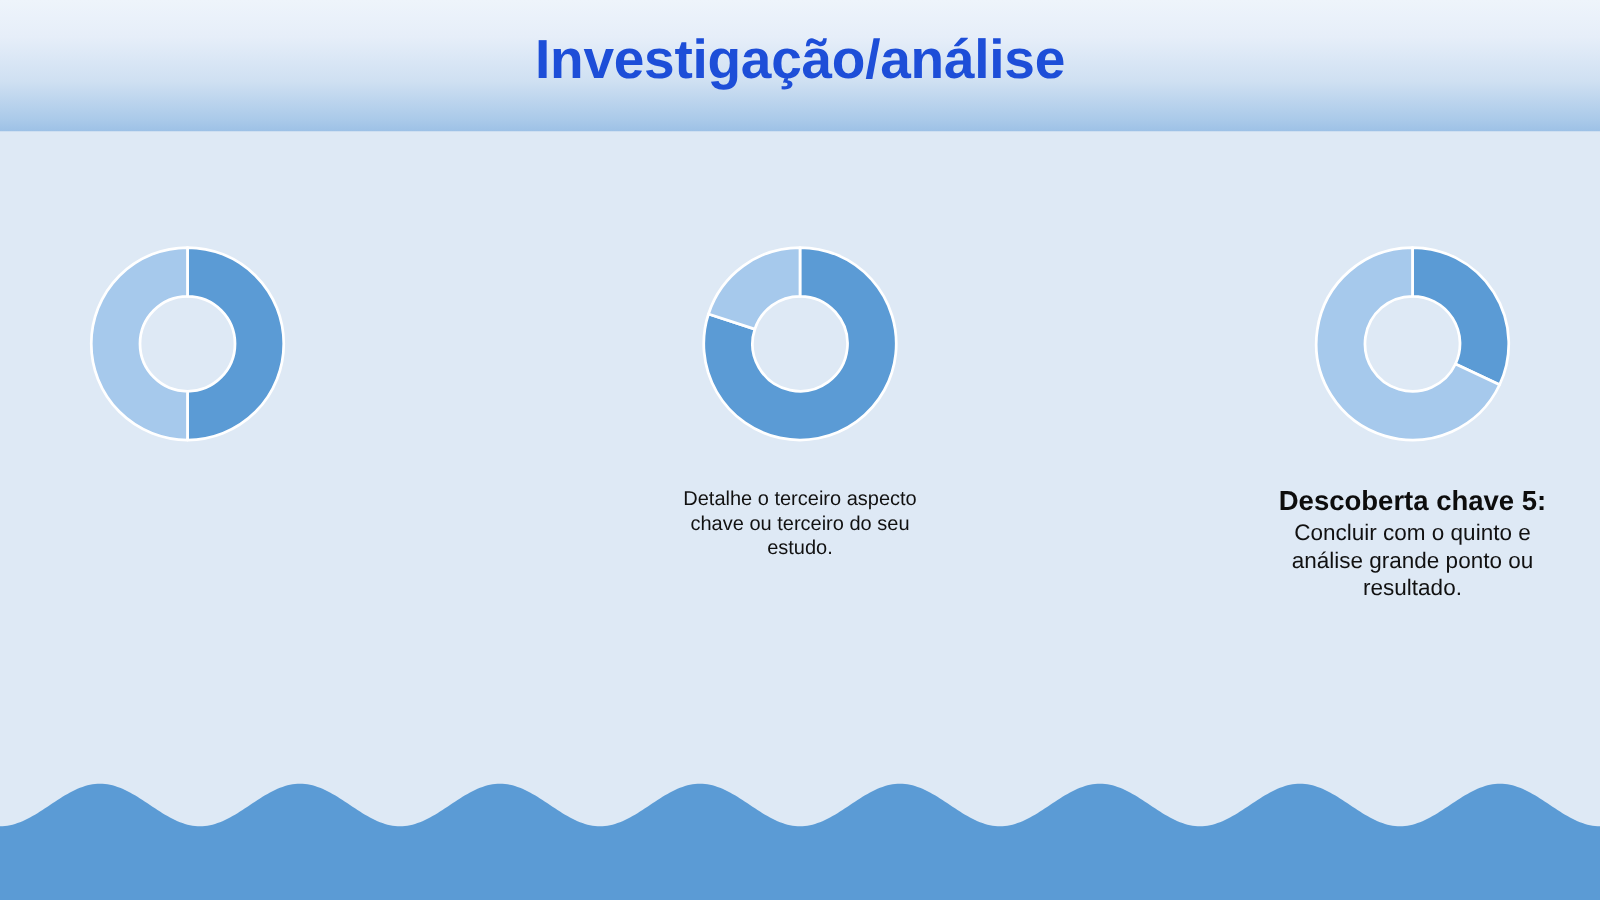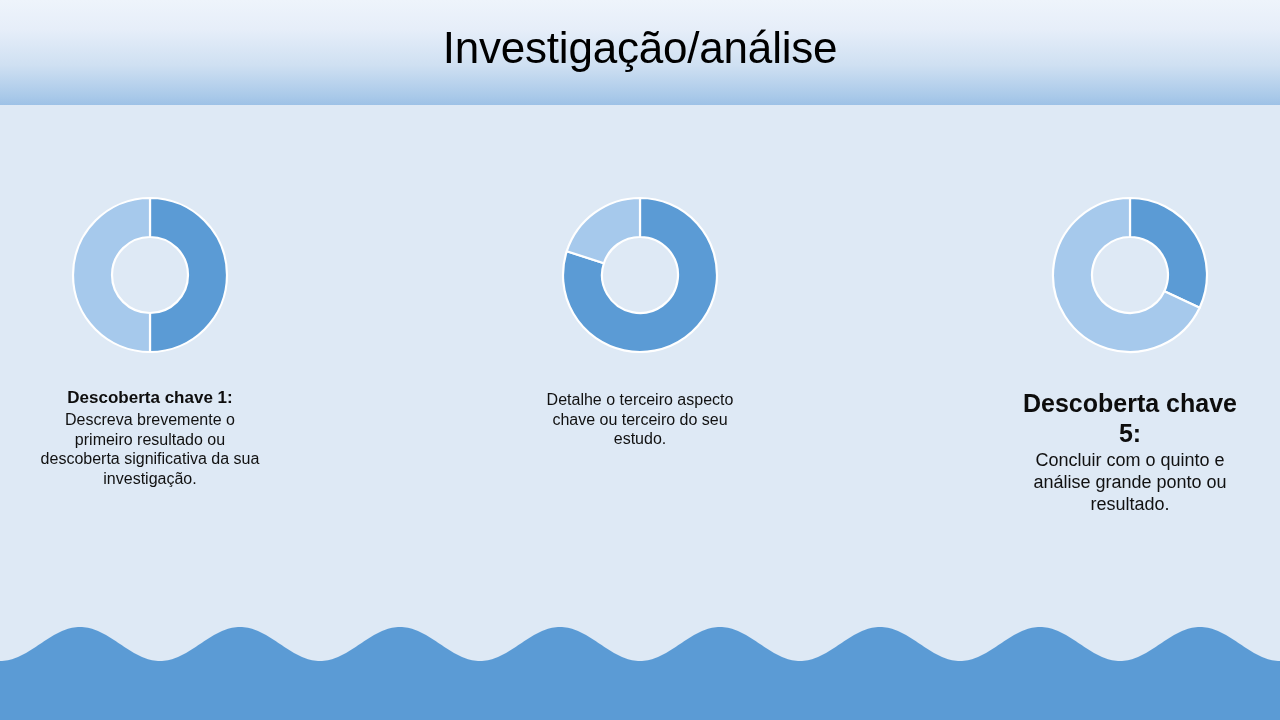--- a/index.html
+++ b/index.html
@@ -32,22 +32,22 @@
   .slide-title {
     position: absolute;
     left: 0;
     top: 0;
     width: 1280px;
     height: 95px;
     display: flex;
     align-items: center;
     justify-content: center;
     font-size: 44px;
-    font-weight: normal;
-    color: #000000;
+    font-weight: bold;
+    color: #1d4ed8;
     letter-spacing: -0.2px;
     white-space: nowrap;
   }
 
   
   .content {
     position: absolute;
     left: 0;
     top: 105px;
     width: 1280px;
@@ -93,21 +93,21 @@
     display: block;
   }
   .caption-body {
     font-size: 16px;
     line-height: 1.22;
     color: #111111;
     display: block;
     margin-top: 2px;
   }
   
-  .column.large .caption-title { font-size: 25px; }
+  .column.large .caption-title { font-size: 22px; }
   .column.large .caption-body  { font-size: 18px; }
 
   
   .wave-footer {
     position: absolute;
     left: 0;
     bottom: 0;
     width: 1280px;
     height: 110px;
   }
@@ -128,24 +128,20 @@
 
     <div class="column">
       <div class="donut-wrap">
           <svg viewBox="0 0 170 170">
             <path d="M 85 8 A 77 77 0 0 1 85 162
             L 85 123 A 38 38 0 0 0 85 47 Z" fill="#5b9bd5" stroke="#ffffff" stroke-width="2.2" stroke-linejoin="round"></path>
             <path d="M 85 162 A 77 77 0 0 1 84.99999999999999 8
             L 85 47 A 38 38 0 0 0 85 123 Z" fill="#a6c9ec" stroke="#ffffff" stroke-width="2.2" stroke-linejoin="round"></path>
           </svg>
         </div>
-      <div class="caption">
-        <span class="caption-title">Descoberta chave 1:</span>
-        <span class="caption-body">Descreva brevemente o primeiro resultado ou descoberta significativa da sua investigação.</span>
-      </div>
     </div>
 
 
     <div class="column">
       <div class="donut-wrap">
           <svg viewBox="0 0 170 170">
             <path d="M 85 8 A 77 77 0 1 1 11.768648245273184 61.205691433129026
             L 48.85985238078417 73.25735421375198 A 38 38 0 1 0 85 47 Z" fill="#5b9bd5" stroke="#ffffff" stroke-width="2.2" stroke-linejoin="round"></path>
             <path d="M 11.768648245273184 61.205691433129026 A 77 77 0 0 1 84.99999999999999 8
             L 85 47 A 38 38 0 0 0 48.85985238078417 73.25735421375198 Z" fill="#a6c9ec" stroke="#ffffff" stroke-width="2.2" stroke-linejoin="round"></path>

